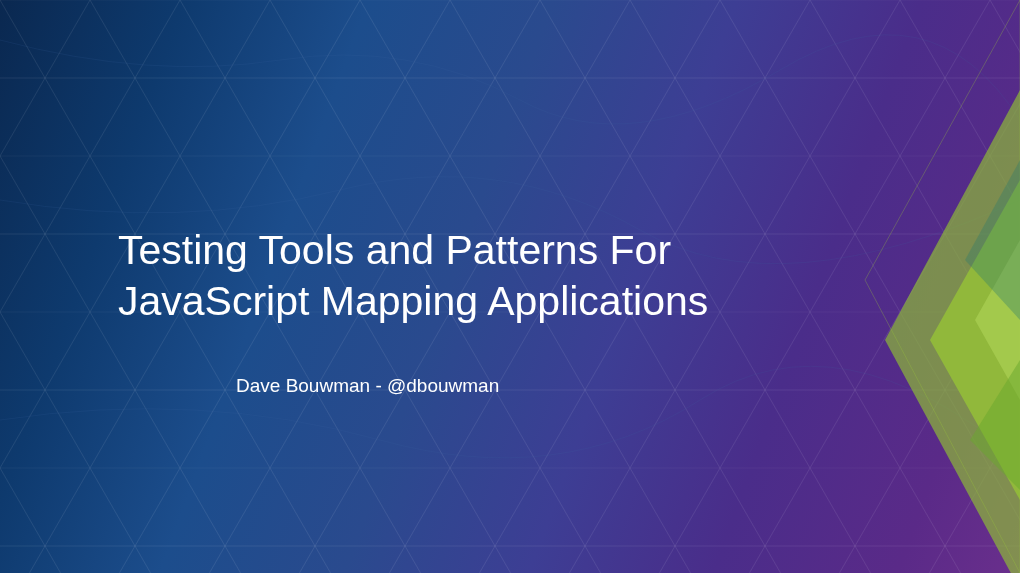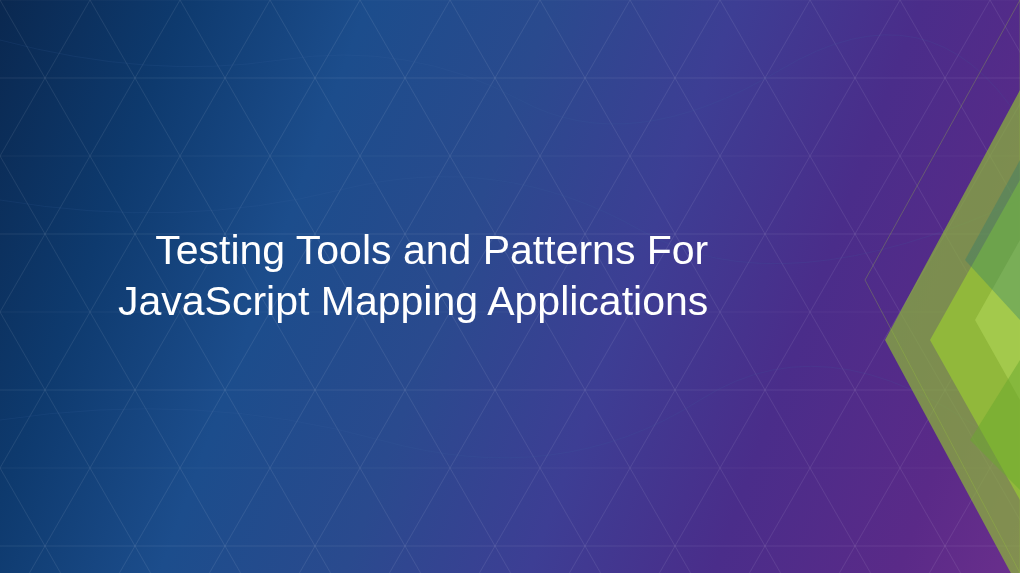--- a/index.html
+++ b/index.html
@@ -8,21 +8,20 @@
       height: 573px;
       overflow: hidden;
       font-family: Arial, Helvetica, sans-serif;
       position: relative;
     }
     .slide {
       width: 100%;
       height: 100%;
       position: relative;
       background: linear-gradient(110deg, #0a2850 0%, #0e3a6e 15%, #1c4d8c 30%, #2a4a8e 45%, #3d3e94 60%, #4a2d8a 75%, #5a2a88 90%, #6a2f8c 100%);
-      text-align: right;
     }
     .triangle-overlay {
       position: absolute;
       inset: 0;
       pointer-events: none;
     }
     .content {
       position: absolute;
       left: 118px;
       top: 225px;
@@ -80,16 +79,17 @@
     <polygon points="250,160 195,260 250,320" fill="#2a7a6e" opacity="0.35"></polygon>
     <polygon points="250,360 200,440 250,490" fill="#6aa82e" opacity="0.5"></polygon>
   </svg>
 
   <div class="content">
     <h1 class="title">
       <span style="white-space:pre-line;">Testing Tools and Patterns For
 JavaScript Mapping Applications</span>
     </h1>
     <div class="authors">
+      <div>Dave Bouwman - @dbouwman</div>
     </div>
   </div>
 
 </div>
 
 </body></html>

